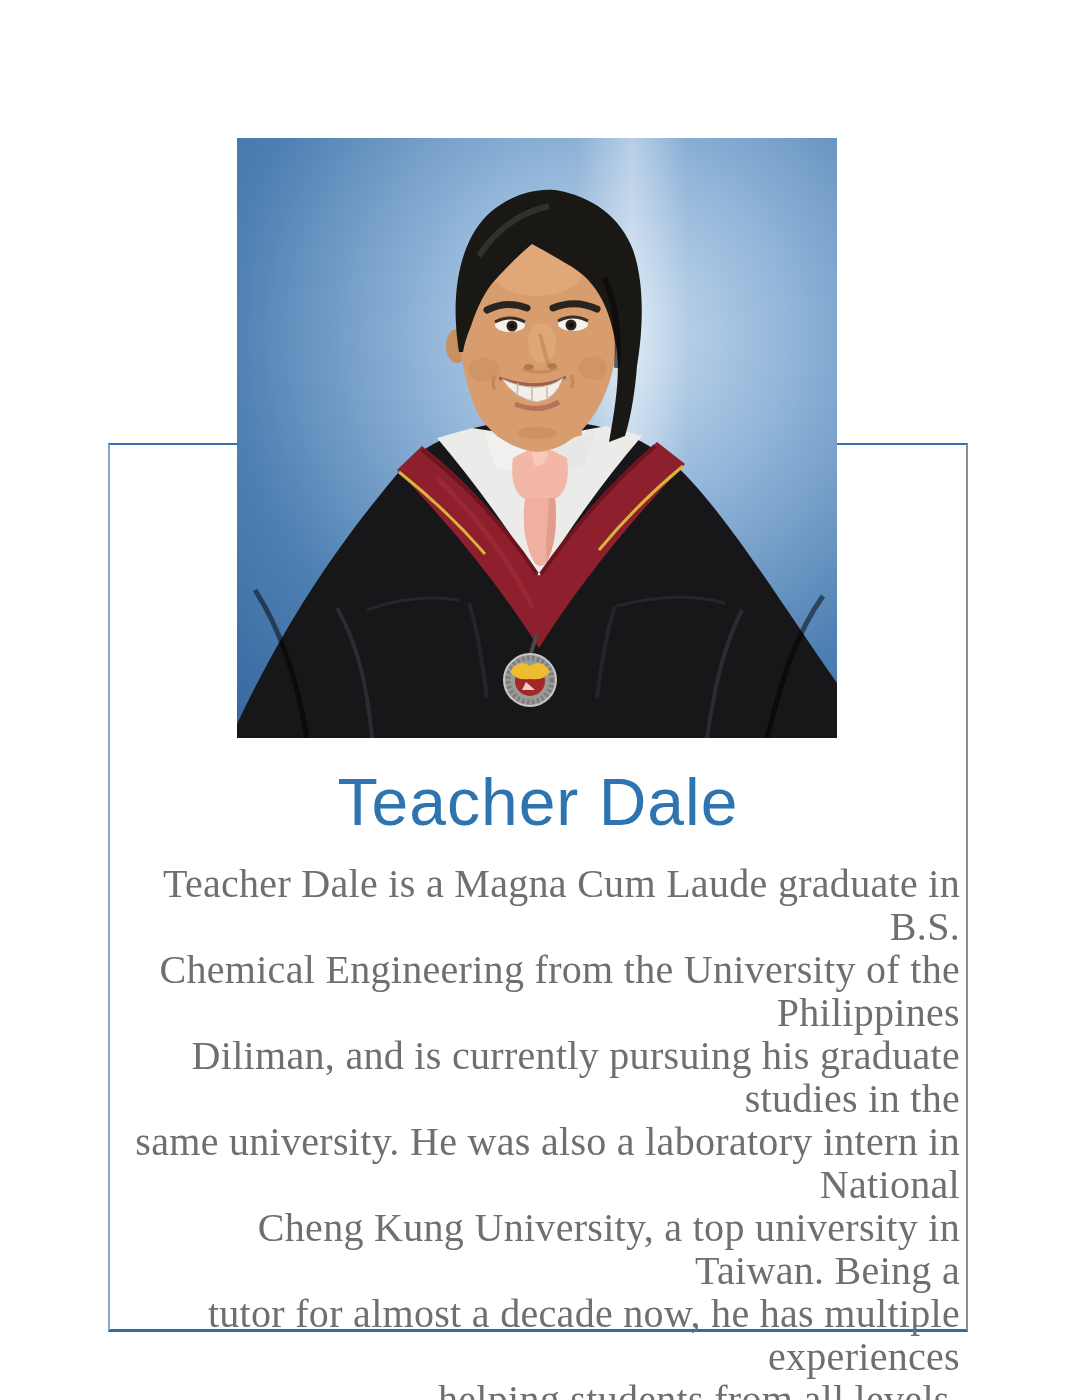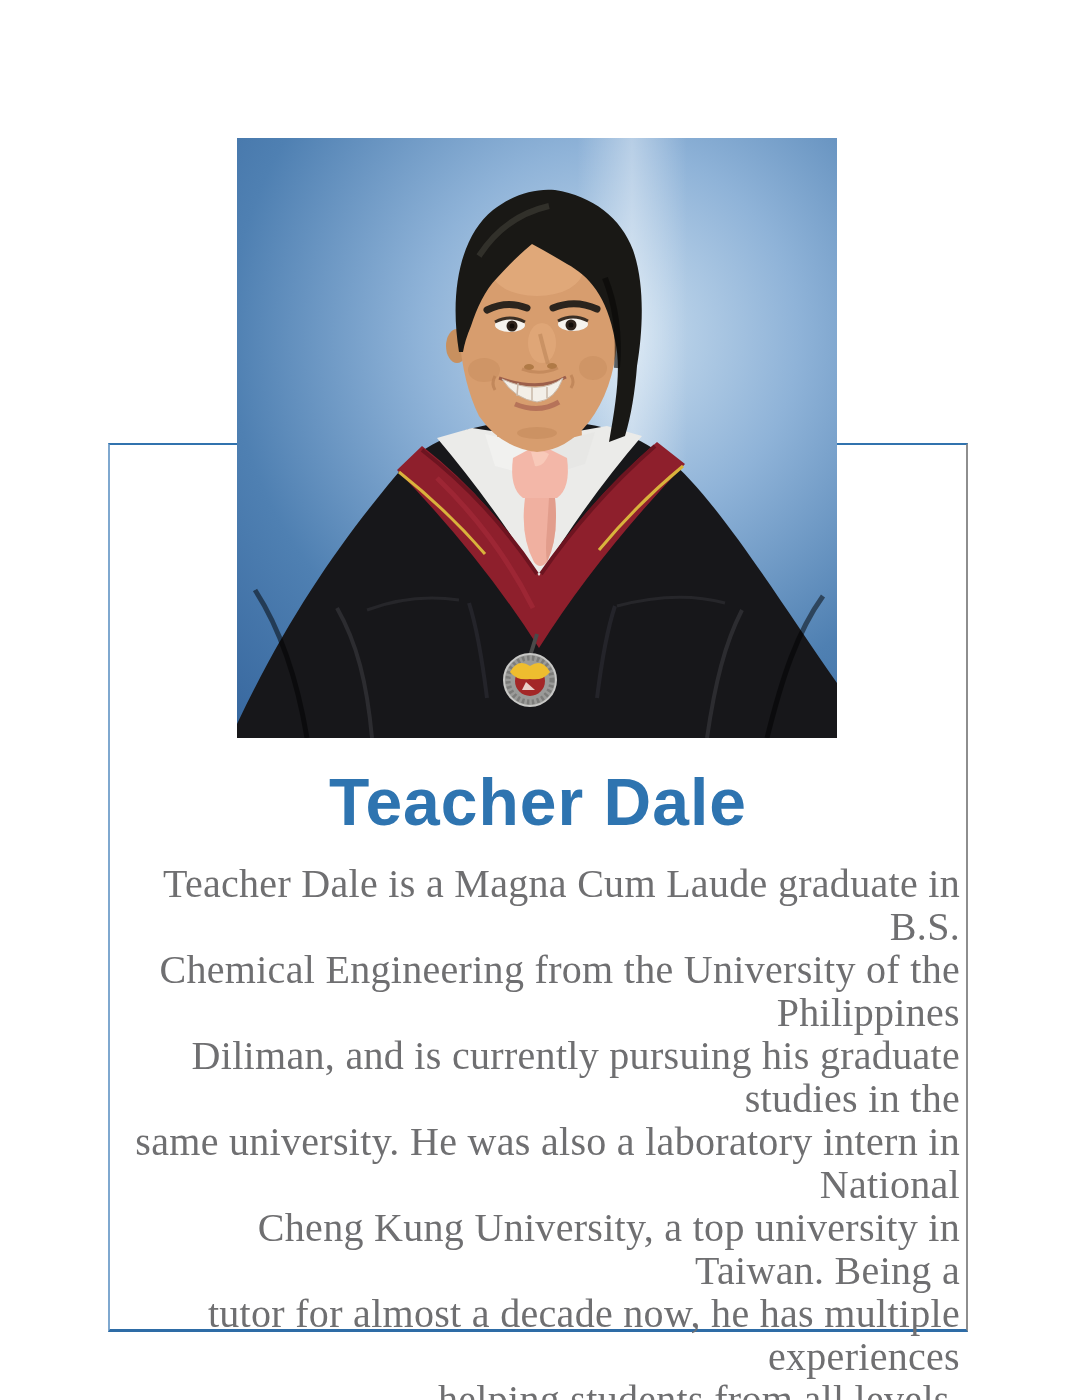--- a/index.html
+++ b/index.html
@@ -17,21 +17,21 @@
     border-right-color:#8e8e8e;border-bottom-color:#2e6ca6;
     background:transparent;
   }
   .photo{
     position:absolute;left:237px;top:138px;width:600px;height:600px;
   }
   .photo svg{display:block;width:600px;height:600px;}
   .title{
     position:absolute;left:108px;top:766px;width:860px;margin:0;
     text-align:center;
-    font-size:66px;font-weight:700;letter-spacing:1px;
+    font-size:66px;font-weight:400;letter-spacing:1px;
     color:#2e74b0;line-height:1.1;
   }
   .bio{
     position:absolute;left:120px;top:862px;width:840px;margin:0;
     text-align:right;
     font-family:"Liberation Serif",serif;
     font-size:40px;line-height:43px;letter-spacing:0.3px;
     color:#6f6f71;
     white-space:pre-line;
   }

